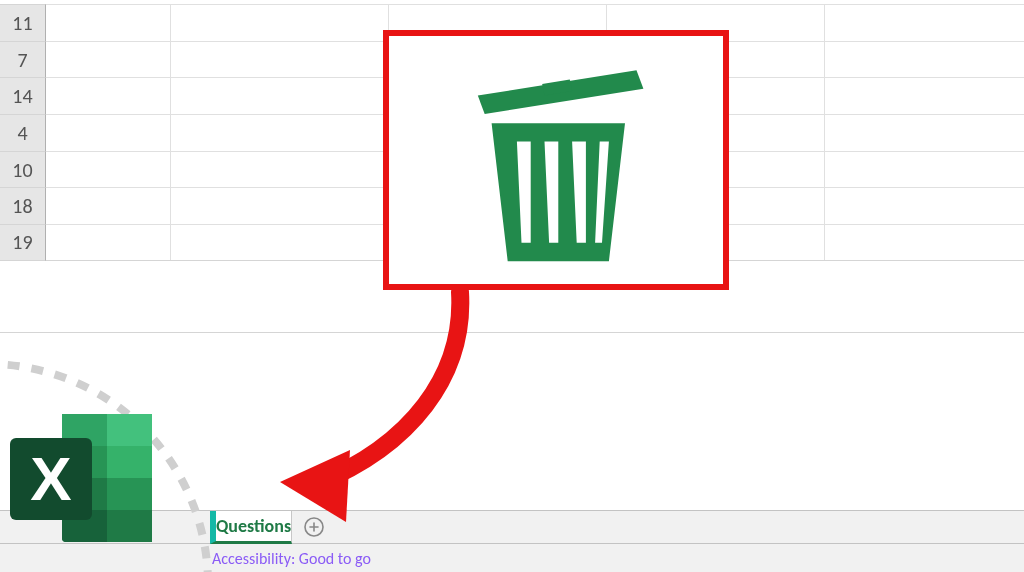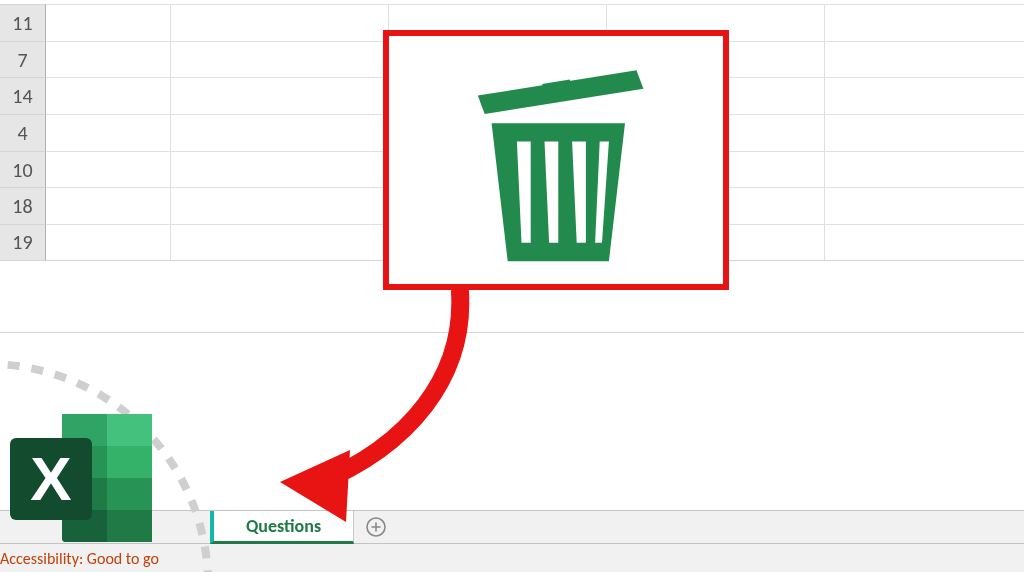--- a/index.html
+++ b/index.html
@@ -72,24 +72,24 @@
     height: 34px;
     background: #f1f1f1;
     border-top: 1px solid #c3c3c3;
     border-bottom: 1px solid #c3c3c3;
     display: flex;
     align-items: stretch;
     padding-left: 210px;   
     font-size: 18px;
   }
   .tab {
-    padding: 0 32px;
+    padding: 0 0;
     display: flex;
     align-items: center;
-    border-left: 4px solid #14b8a6;
+    border-left: 6px solid #14b8a6;
     border-right: 1px solid #c7c7c7;
     color: #555;
     cursor: pointer;
   }
   .tab.active {
     background: #fff;
     color: #1f7a46;
     font-weight: 600;
     border-bottom: 3px solid #1f7a46;
     margin-bottom: -1px;
@@ -104,22 +104,23 @@
   .newtab svg circle { fill: none; stroke: #888; stroke-width: 1.6; }
   .newtab svg line   { stroke: #888; stroke-width: 1.6; stroke-linecap: round; }
 
   
   .status {
     position: absolute;
     left: 0; right: 0;
     top: 544px; height: 28px;
     background: #f1f1f1;
     font-size: 16px;
-    color: #c2410c;
+    color: #8b5cf6;
     display: flex; align-items: center;
+    padding-left: 212px;
   }
 
   
   .callout {
     position: absolute;
     left: 383px;
     top: 30px;
     width: 346px;
     height: 260px;
     background: #fff;

